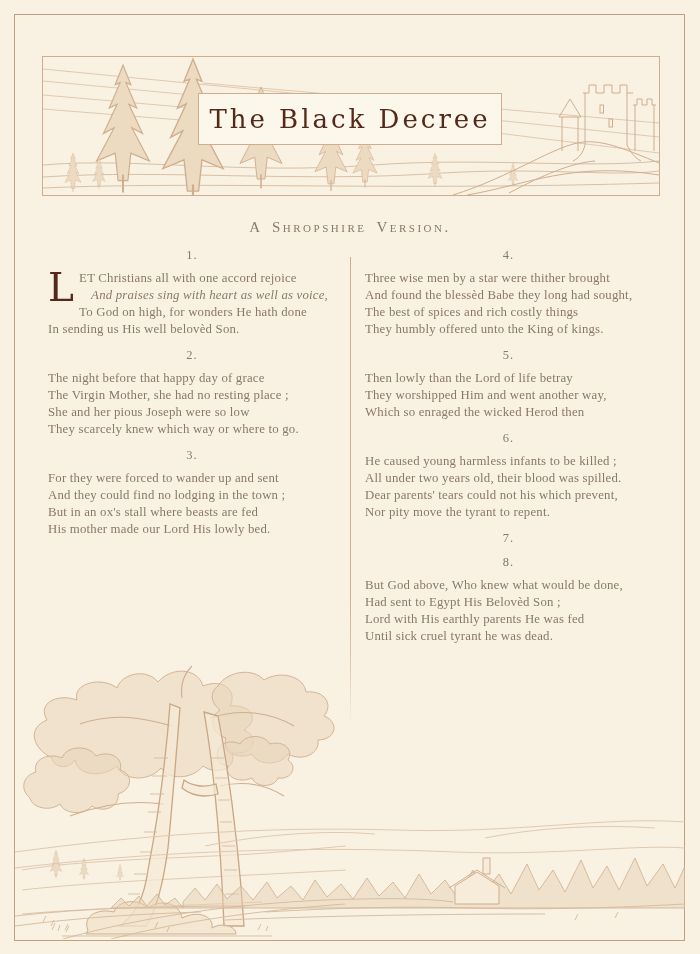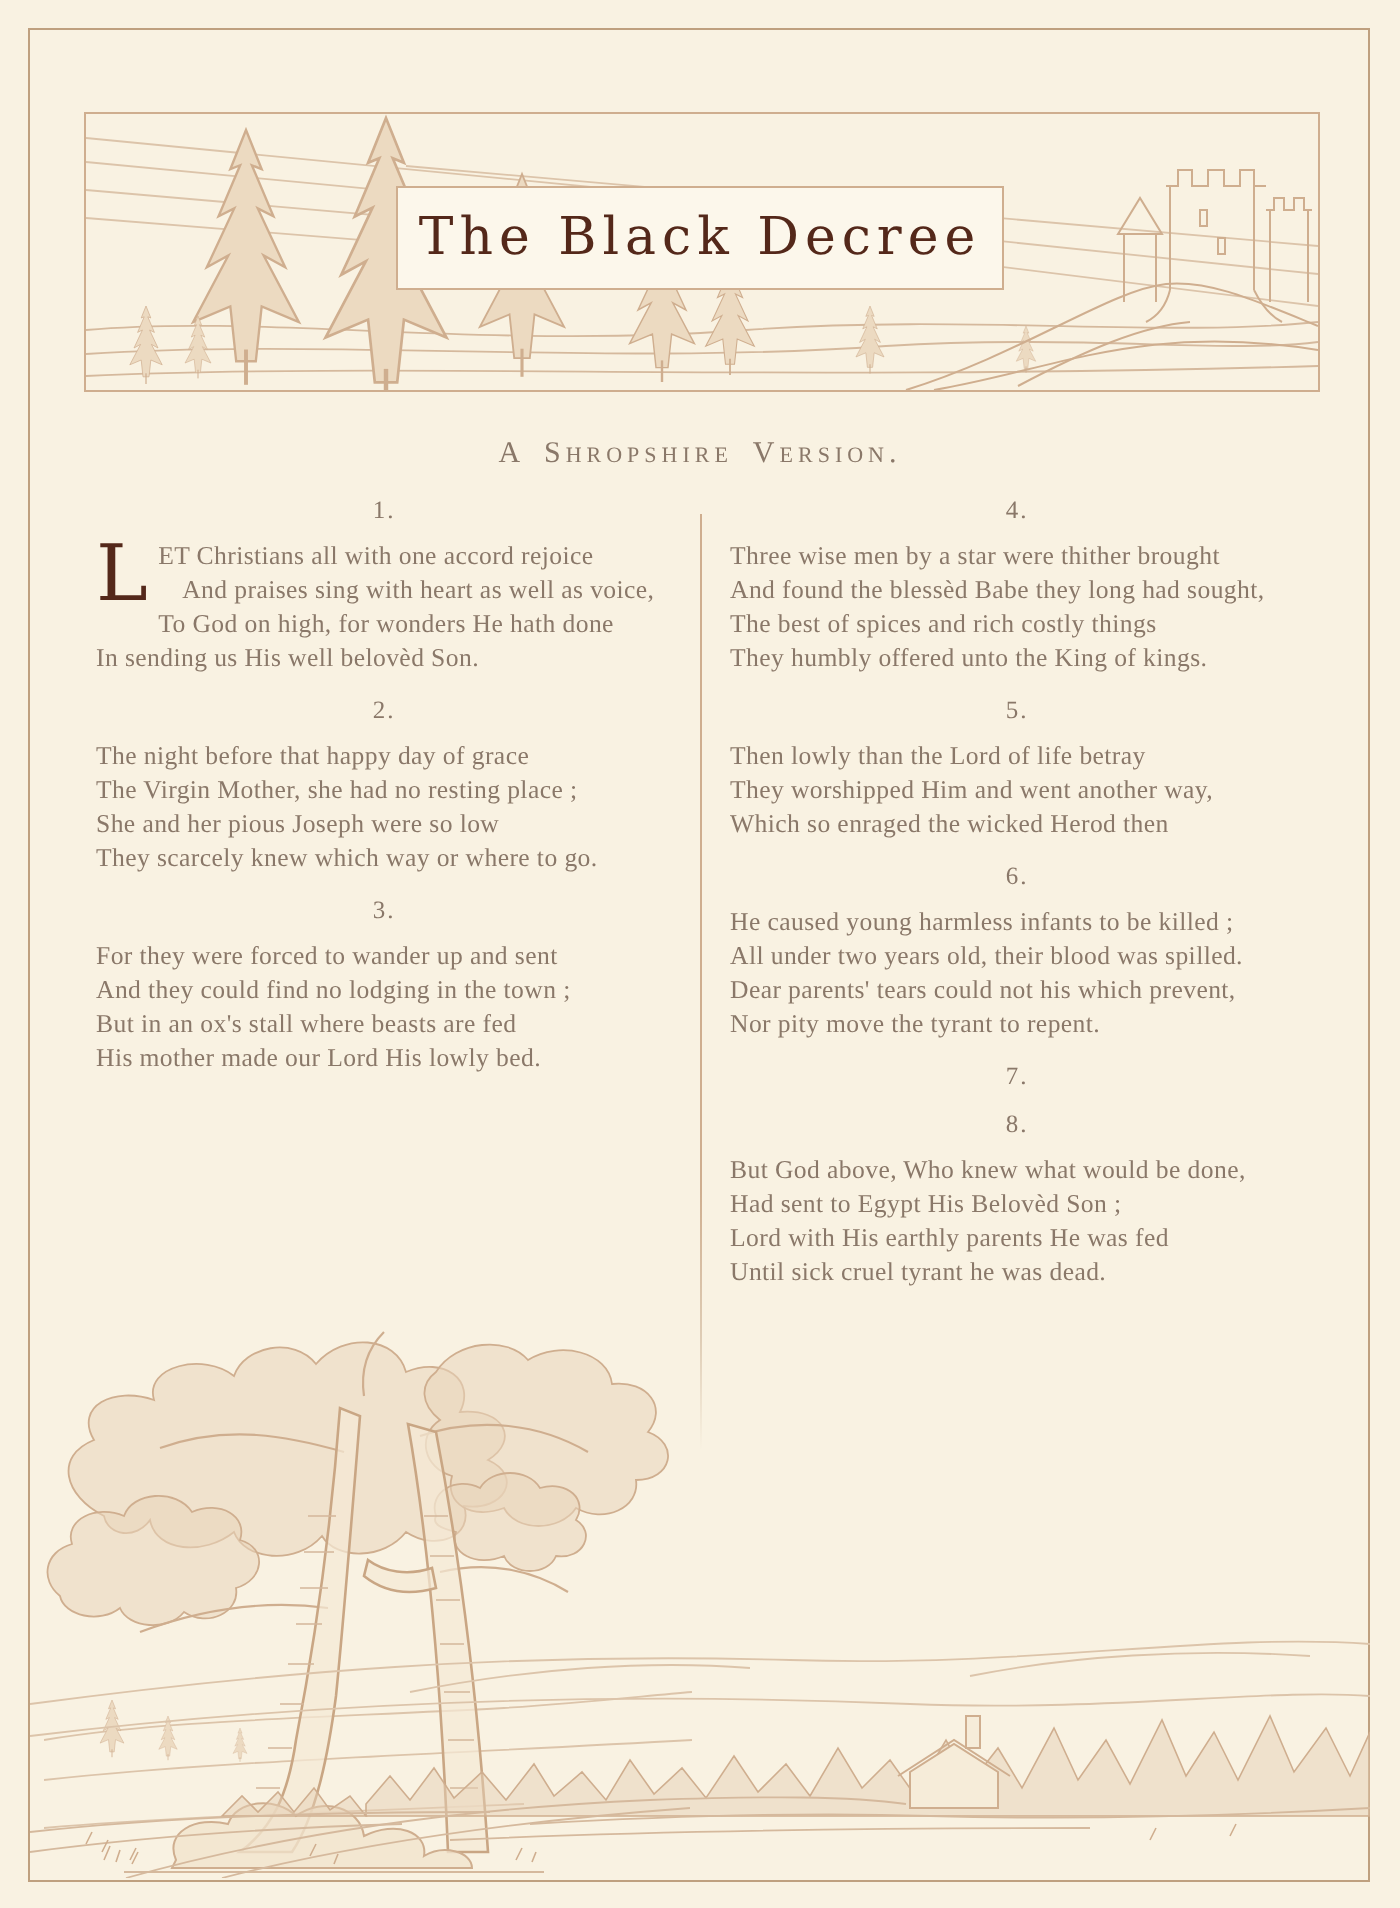--- a/index.html
+++ b/index.html
@@ -51,21 +51,21 @@
   .stanza { margin-bottom:11px; }
   .stanza-number {
     text-align:center; font-size:12.5px; line-height:13px; margin-bottom:8px;
     color:var(--text-color,#8a7869); letter-spacing:1px;
   }
   .stanza-lines {
     font-size:12.8px; line-height:17px;
     color:var(--text-color,#8a7869); letter-spacing:0.2px;
   }
   .verse-line { white-space:nowrap; }
-  .verse-line.indent { text-indent:12px; }
+  .verse-line.indent { text-indent:12px;font-style:italic; }
   .dropcap {
     float:left; font-family:"DejaVu Serif",serif;
     font-size:39px; line-height:31px; height:33px;
     margin:2px 5px 0 0;
     color:var(--title-color,#54281a);
   }
   
   .tree-illustration      { position:absolute; left:22px;  top:608px; width:324px; height:330px; }
   .landscape-illustration { position:absolute; left:15px;  top:800px; width:670px; height:139px; }
 </style>

